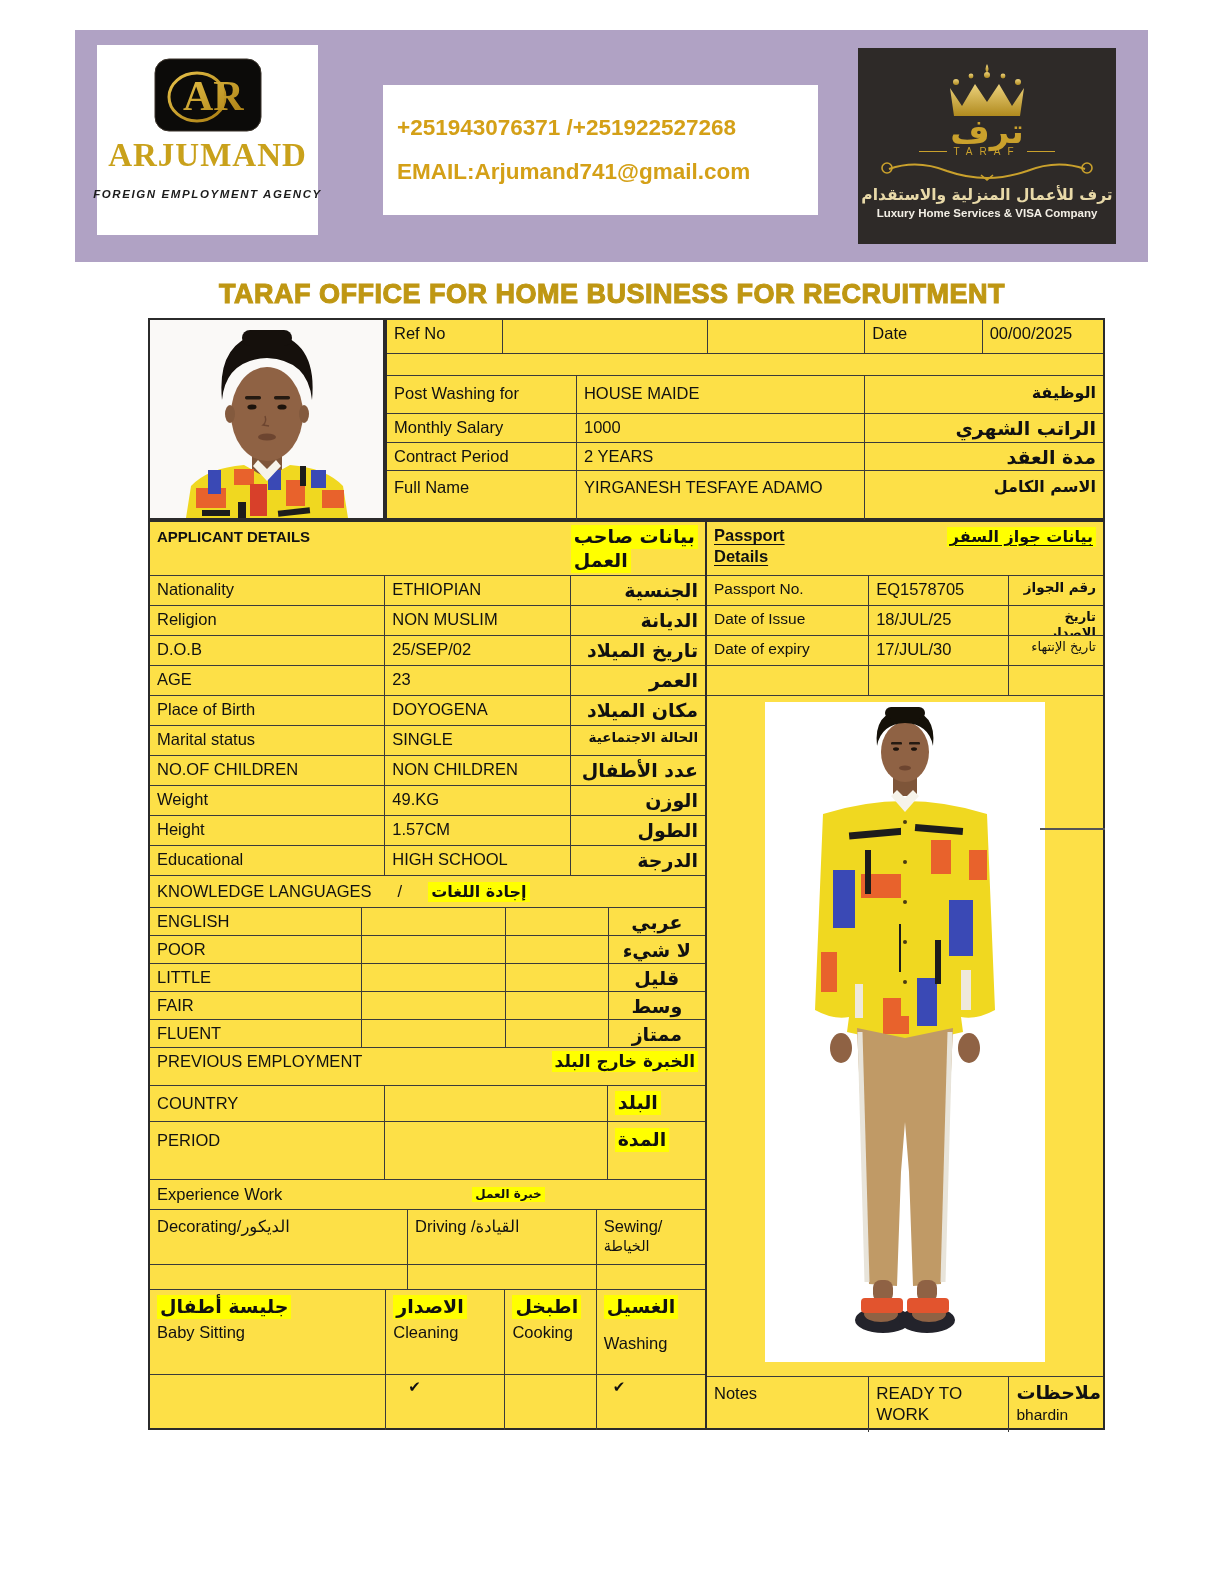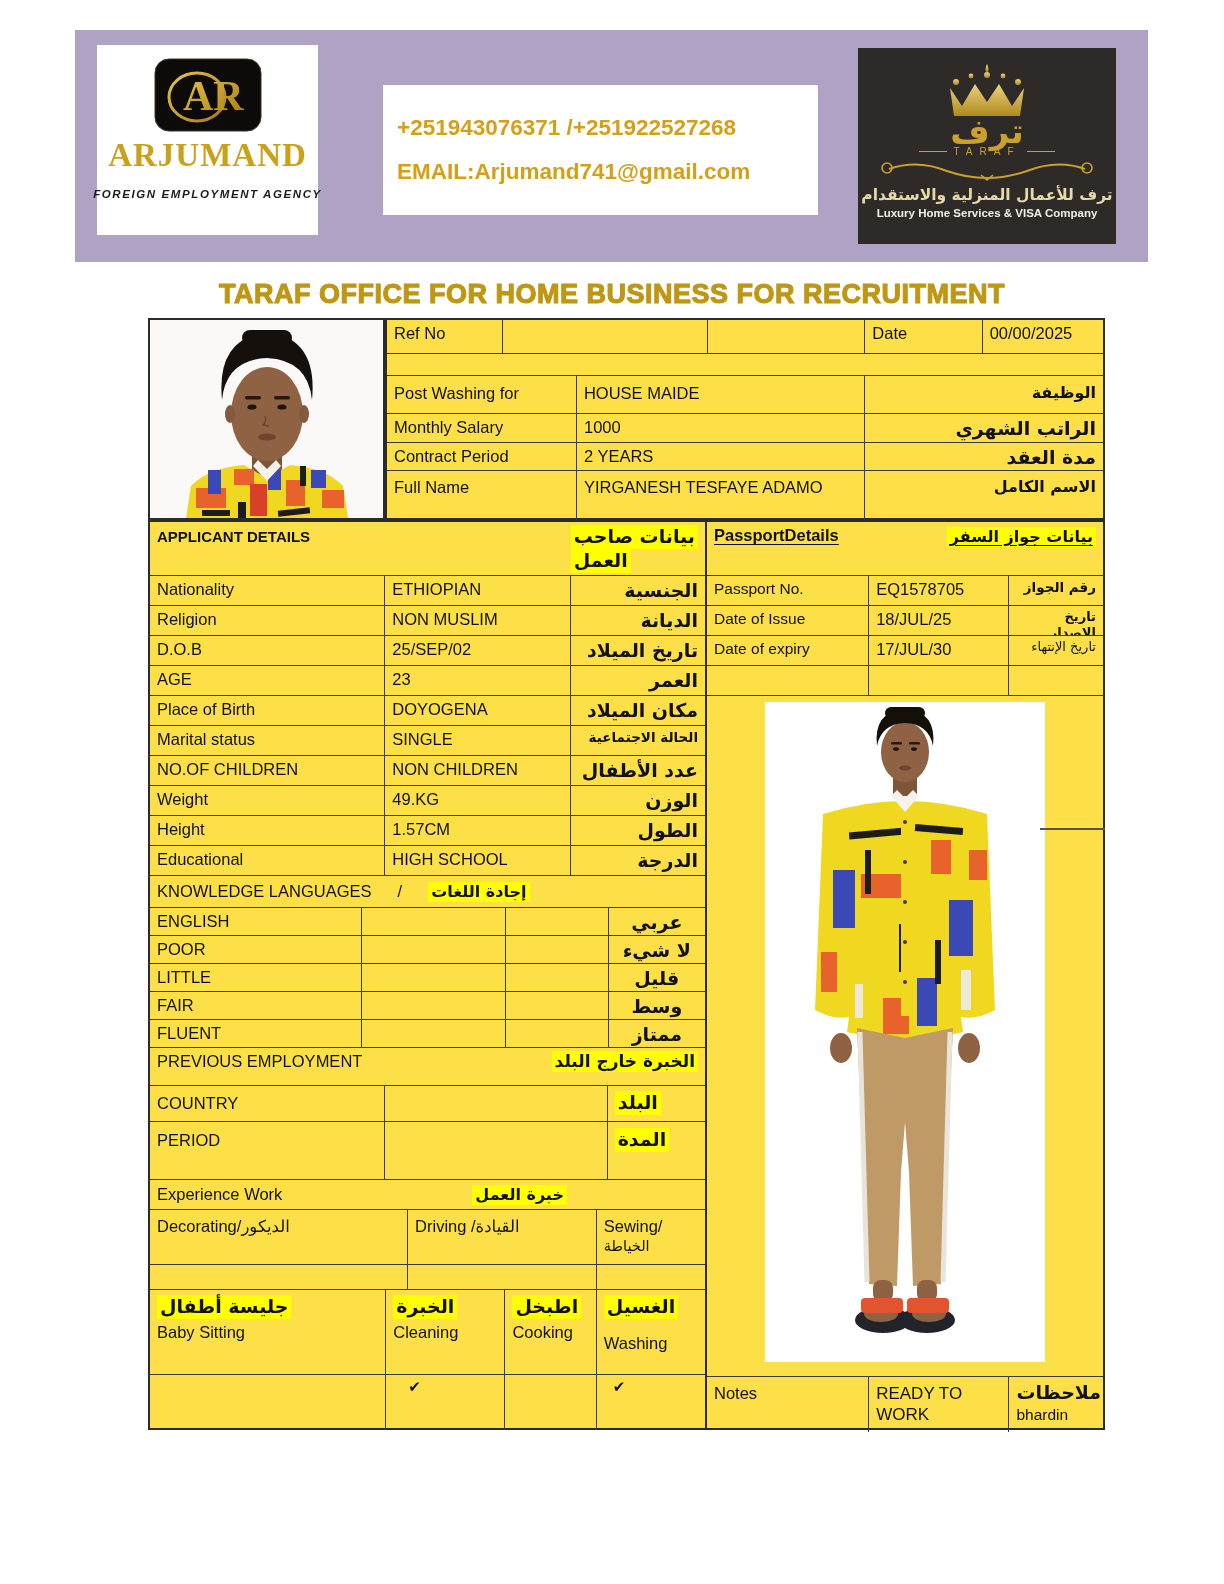--- a/index.html
+++ b/index.html
@@ -310,21 +310,21 @@
 
     <div class="trow" style="height:58px">
       <div class="c" style="width:237px;padding-top:8px">PERIOD</div>
       <div class="c" style="width:224px"></div>
       <div class="c" style="width:98px;padding-top:6px"><span class="ar hl">المدة</span></div>
     </div>
 
     <div class="trow" style="height:30px">
       <div class="c nb" style="width:559px;display:flex;align-items:center;">
         <span>Experience Work</span>
-        <span class="ar hl" style="margin-left:190px;font-size:16px">خبرة العمل</span>
+        <span class="ar hl" style="margin-left:190px;font-size:12px">خبرة العمل</span>
       </div>
     </div>
 
     <div class="trow" style="height:55px">
       <div class="c" style="width:260px;padding-top:6px">Decorating/الديكور</div>
       <div class="c" style="width:190px;padding-top:6px">Driving  /القيادة</div>
       <div class="c" style="width:109px;padding-top:6px">
         <div>Sewing/</div>
         <div class="ar-light">الخياطة</div>
       </div>
@@ -335,21 +335,21 @@
       <div class="c" style="width:190px"></div>
       <div class="c" style="width:109px"></div>
     </div>
 
     <div class="trow" style="height:85px">
       <div class="c" style="width:238px;padding-top:5px">
         <div><span class="ar hl">جليسة أطفال</span></div>
         <div style="margin-top:3px">Baby Sitting</div>
       </div>
       <div class="c" style="width:120px;padding-top:5px">
-        <div><span class="ar hl">الخبرة</span></div>
+        <div><span class="ar hl">الاصدار</span></div>
         <div style="margin-top:3px">Cleaning</div>
       </div>
       <div class="c" style="width:92px;padding-top:5px">
         <div><span class="ar hl">اطبخل</span></div>
         <div style="margin-top:3px">Cooking</div>
       </div>
       <div class="c" style="width:109px;padding-top:5px">
         <div><span class="ar hl">الغسيل</span></div>
         <div style="margin-top:14px">Washing</div>
       </div>
@@ -360,21 +360,21 @@
       <div class="c" style="width:120px;padding-left:22px;font-size:15px">✔</div>
       <div class="c" style="width:92px"></div>
       <div class="c" style="width:109px;padding-left:16px;font-size:15px">✔</div>
     </div>
   </div>
 
   <div class="abs tbl" style="left:707px;top:520px;width:398px;height:910px;border-left:none;">
 
     <div class="trow" style="height:54px">
       <div class="c nb" style="width:398px;display:flex;justify-content:space-between;align-items:flex-start;">
-        <span style="display:flex;flex-direction:row;">
+        <span style="display:flex;flex-direction:column;">
           <span class="bold u" style="font-size:16.5px">Passport</span>
           <span class="bold u" style="font-size:16.5px">Details</span>
         </span>
         <span class="ar hl u" style="font-size:16px;margin-top:2px">بيانات جواز السفر</span>
       </div>
     </div>
 
     <div class="trow" style="height:30px">
       <div class="c" style="width:163px;font-size:15.5px">Passport No.</div>
       <div class="c" style="width:141px">EQ1578705</div>

